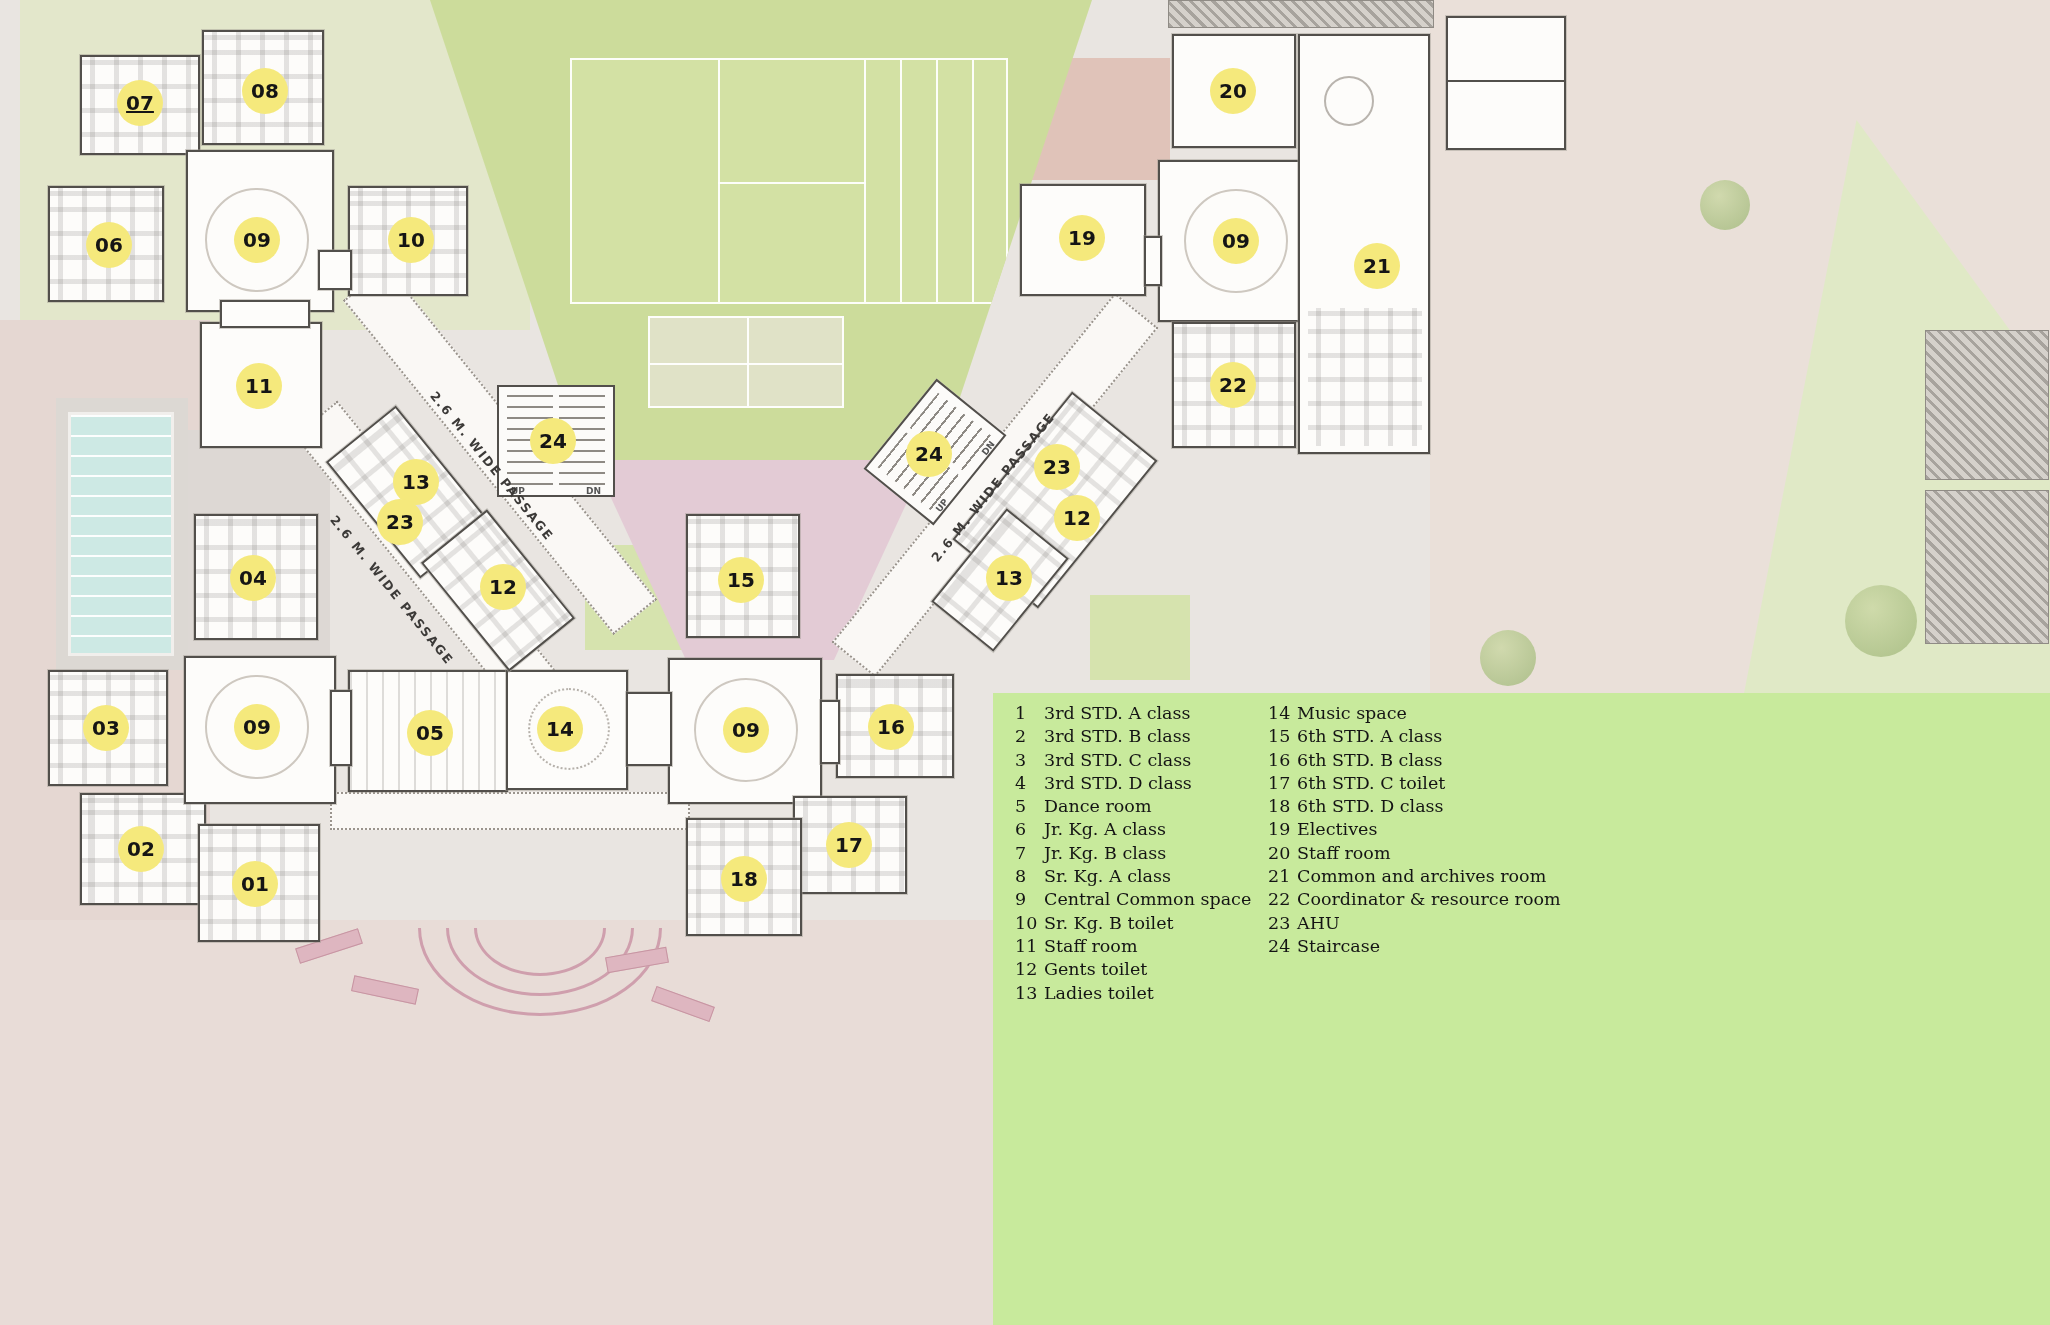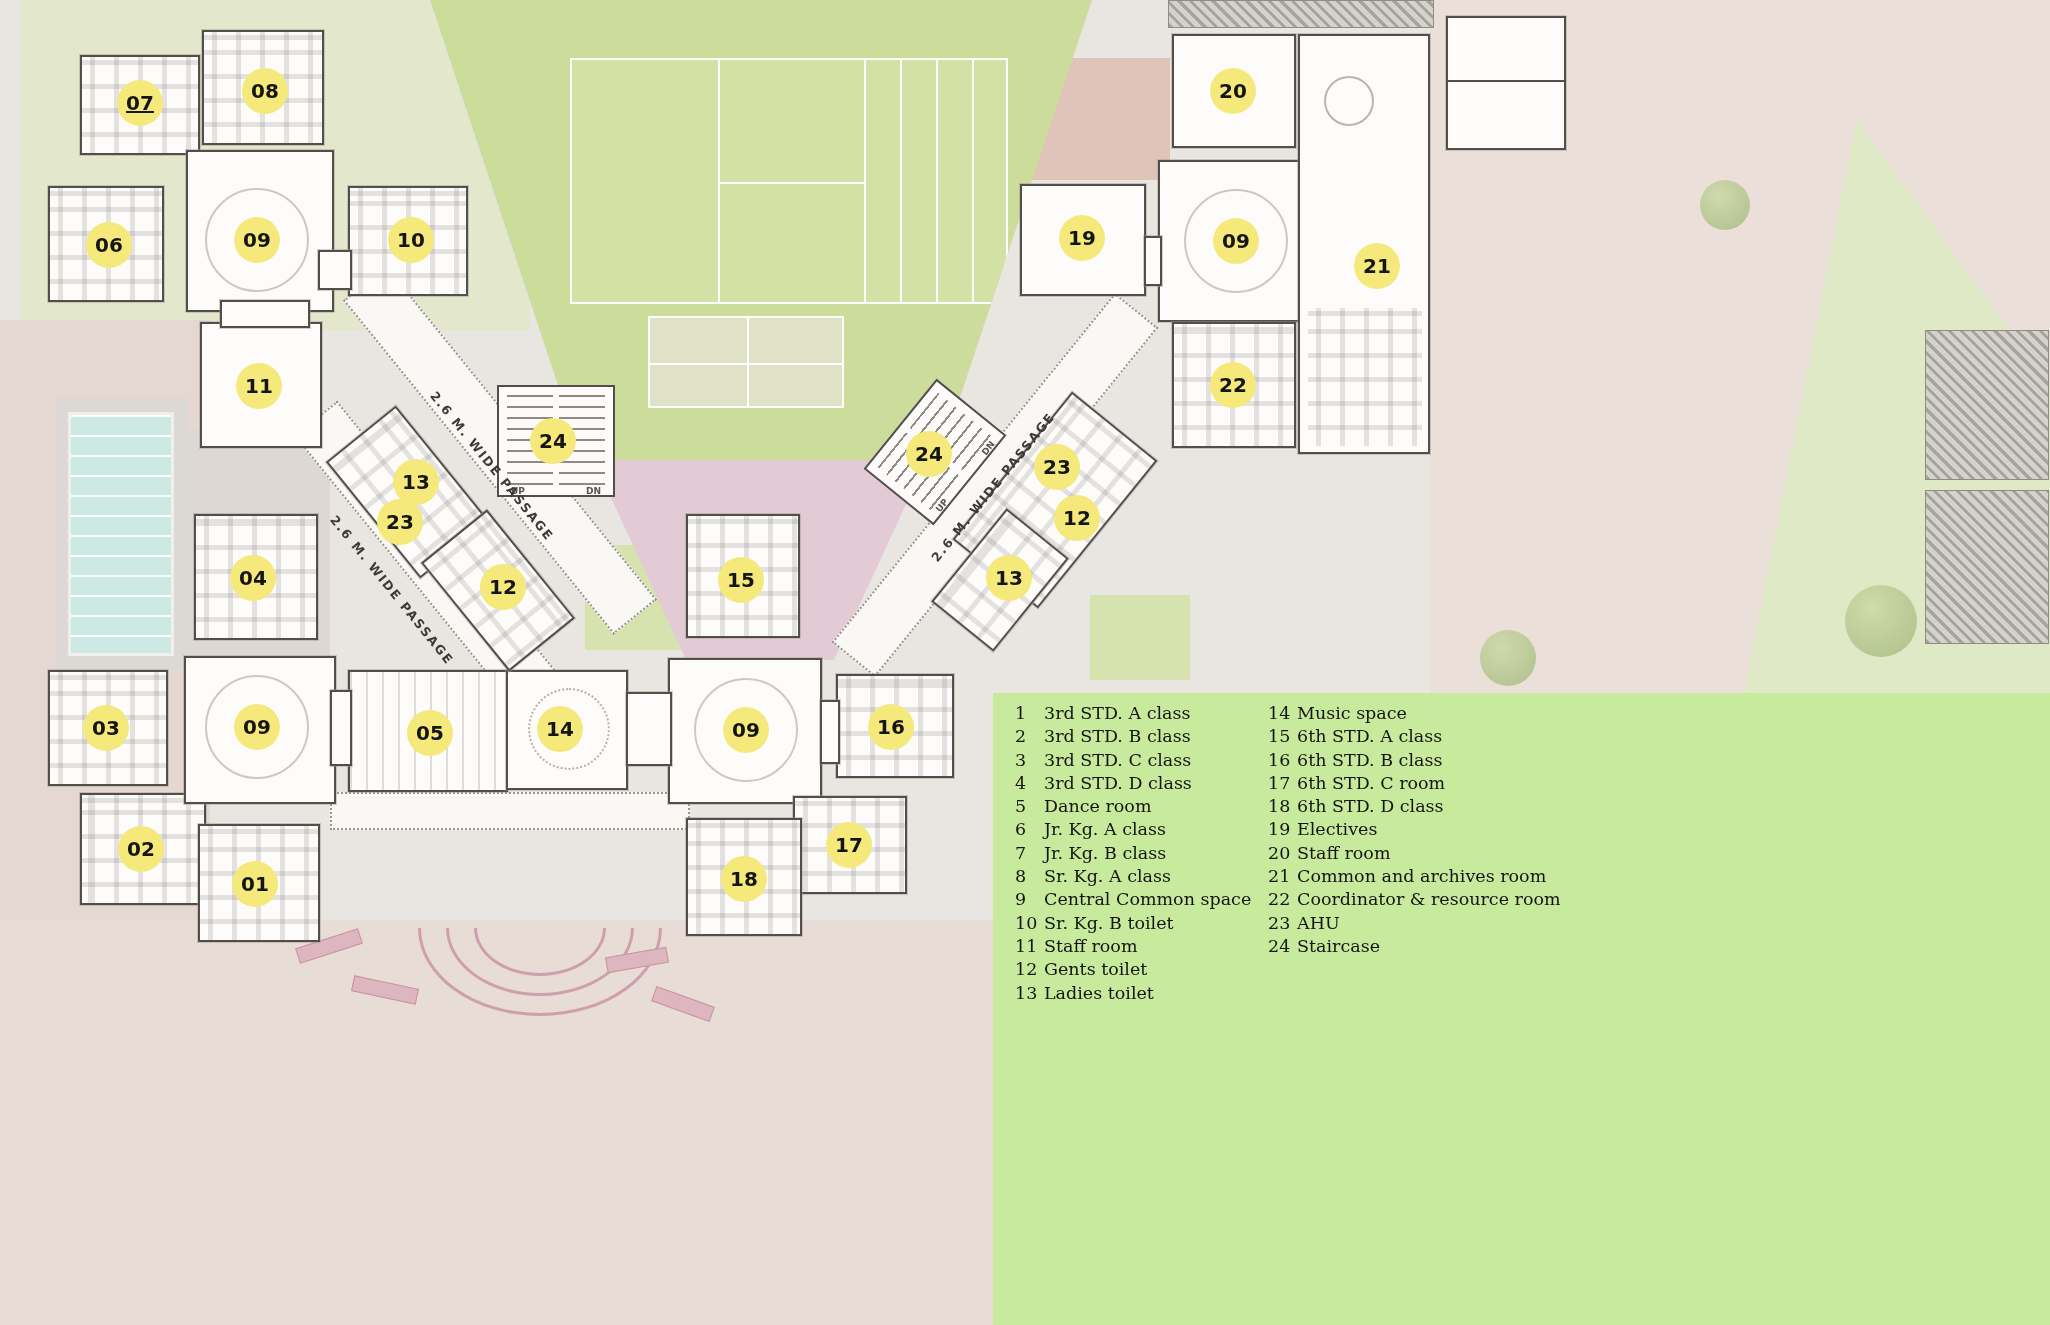--- a/index.html
+++ b/index.html
@@ -276,21 +276,21 @@
         <div class="lrow">
           <span class="lnum">15</span>
           <span>6th STD. A class</span>
         </div>
         <div class="lrow">
           <span class="lnum">16</span>
           <span>6th STD. B class</span>
         </div>
         <div class="lrow">
           <span class="lnum">17</span>
-          <span>6th STD. C room</span>
+          <span>6th STD. C toilet</span>
         </div>
         <div class="lrow">
           <span class="lnum">18</span>
           <span>6th STD. D class</span>
         </div>
         <div class="lrow">
           <span class="lnum">19</span>
           <span>Electives</span>
         </div>
         <div class="lrow">

